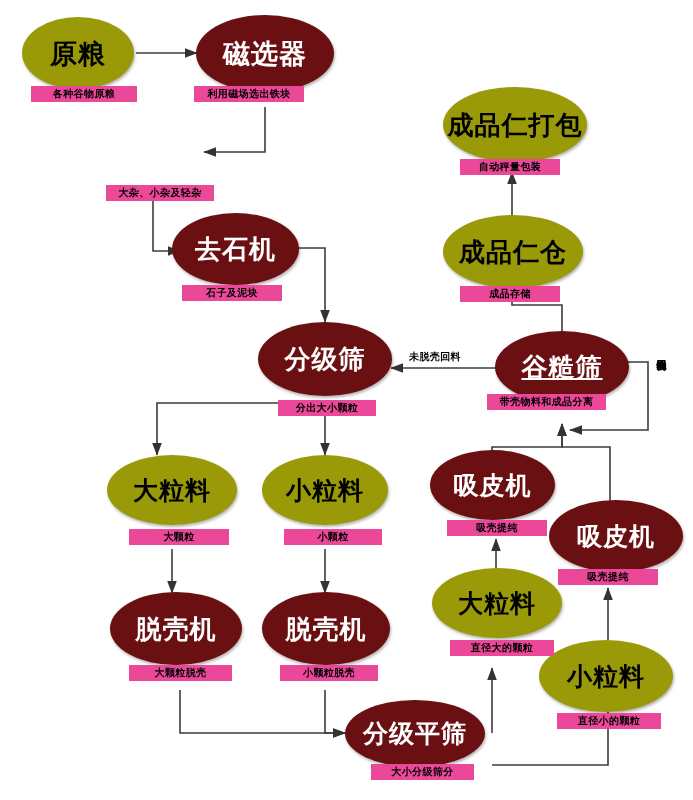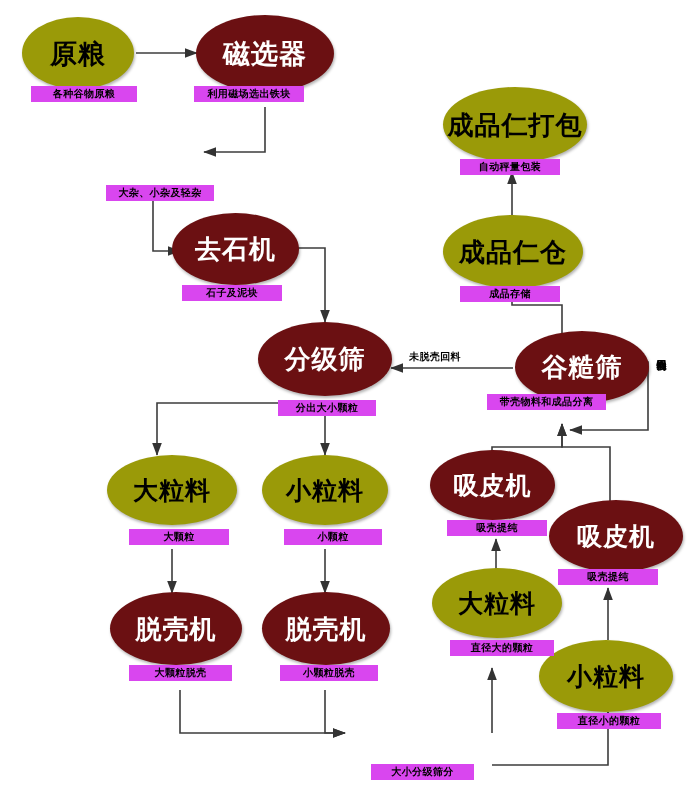--- a/index.html
+++ b/index.html
@@ -47,21 +47,21 @@
     background: #6b1012;
     color: #ffffff;
     box-shadow: 1px 2px 3px rgba(0,0,0,0.30);
   }
   .node-label {
     display: block;
     white-space: nowrap;
   }
   .tag {
     position: absolute;
-    background: #d946ef;
+    background: #ec4899;
     color: #000000;
     font-size: 10px;
     font-weight: bold;
     line-height: 16px;
     height: 16px;
     text-align: center;
     white-space: nowrap;
     box-sizing: border-box;
     letter-spacing: 0.4px;
   }
@@ -162,38 +162,41 @@
   </div>
 
   <div class="node red" style="left:110px; top:592px; width:132px; height:73px; font-size:26px;">
     <span class="node-label">脱壳机</span>
   </div>
 
   <div class="node red" style="left:262px; top:592px; width:128px; height:73px; font-size:26px;">
     <span class="node-label">脱壳机</span>
   </div>
 
+  <div class="node red" style="left:345px; top:700px; width:140px; height:67px; font-size:25px;">
+    <span class="node-label">分级平筛</span>
+  </div>
 
   <div class="node green" style="left:432px; top:568px; width:130px; height:70px; font-size:25px;">
     <span class="node-label">大粒料</span>
   </div>
 
   <div class="node green" style="left:539px; top:640px; width:134px; height:72px; font-size:25px;">
     <span class="node-label">小粒料</span>
   </div>
 
   <div class="node red" style="left:430px; top:450px; width:125px; height:70px; font-size:25px;">
     <span class="node-label">吸皮机</span>
   </div>
 
   <div class="node red" style="left:549px; top:500px; width:134px; height:72px; font-size:25px;">
     <span class="node-label">吸皮机</span>
   </div>
 
-  <div class="node red" style="left:515px; top:331px; width:134px; height:72px; font-size:26px;">
+  <div class="node red" style="left:495px; top:331px; width:134px; height:72px; font-size:26px;text-decoration:underline;">
     <span class="node-label">谷糙筛</span>
   </div>
 
   <div class="node green" style="left:443px; top:215px; width:140px; height:73px; font-size:26px;">
     <span class="node-label">成品仁仓</span>
   </div>
 
   <div class="node green" style="left:443px; top:87px; width:144px; height:75px; font-size:26px;">
     <span class="node-label">成品仁打包</span>
   </div>

